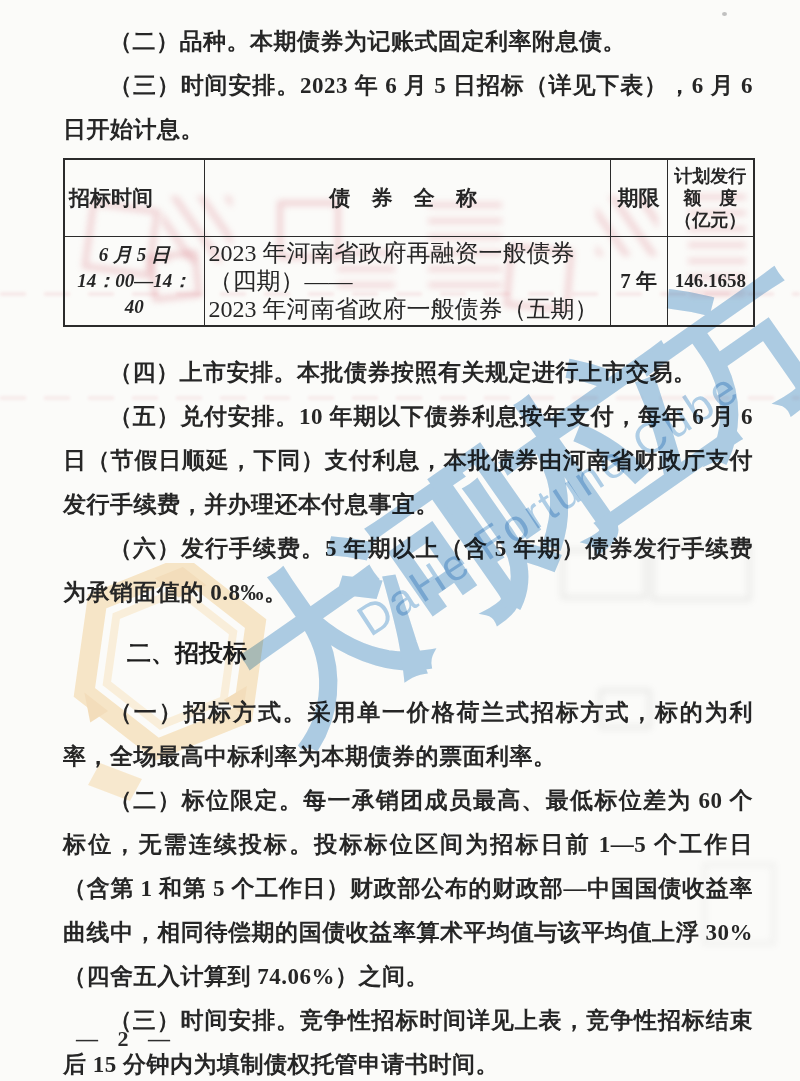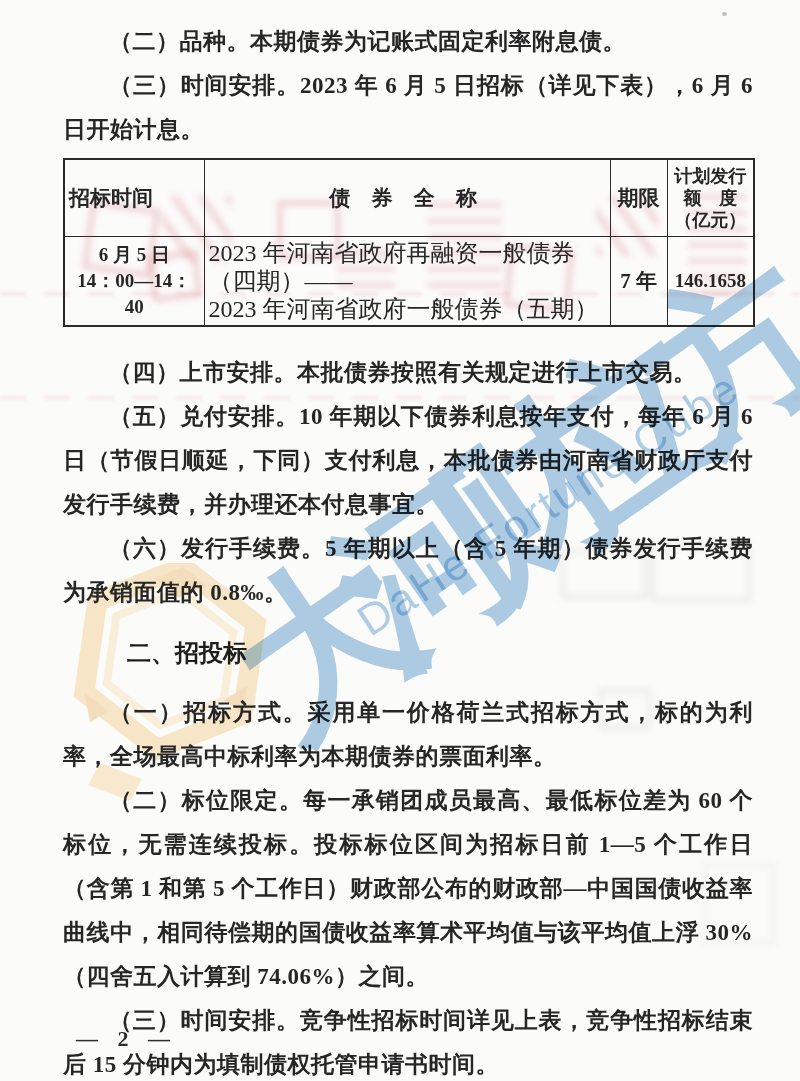--- a/index.html
+++ b/index.html
@@ -46,21 +46,21 @@
     border:1.5px solid #2b2b2b;
     vertical-align:middle;
     padding:2px 4px;
     white-space:pre-line;
   }
   table.bond{border:2.5px solid #2b2b2b;}
   th.h-time{font-size:21px;font-weight:bold;text-align:left;height:72px;}
   th.h-name{font-size:21px;font-weight:bold;text-align:center;letter-spacing:8px;}
   th.h-term{font-size:21px;font-weight:bold;text-align:center;}
   th.h-amt{font-size:18px;font-weight:bold;text-align:center;line-height:22px;padding:2px 1px;}
-  td.c-time{font-size:19px;text-align:center;line-height:26px;font-weight:600;height:60px;}
+  td.c-time{font-size:19px;text-align:center;line-height:26px;font-weight:600;height:60px;font-style:italic;}
   td.c-name{font-size:24px;text-align:left;line-height:28px;font-weight:400;padding-left:8px;}
   td.c-term{font-size:21px;text-align:center;font-weight:600;}
   td.c-amt{font-size:19px;text-align:center;font-weight:600;}
   
   .page-num{
     position:absolute;left:76px;top:1026px;z-index:2;
     font-size:22px;letter-spacing:7px;font-weight:600;color:#2e2e2e;
   }
   
   .wm{pointer-events:none;}

